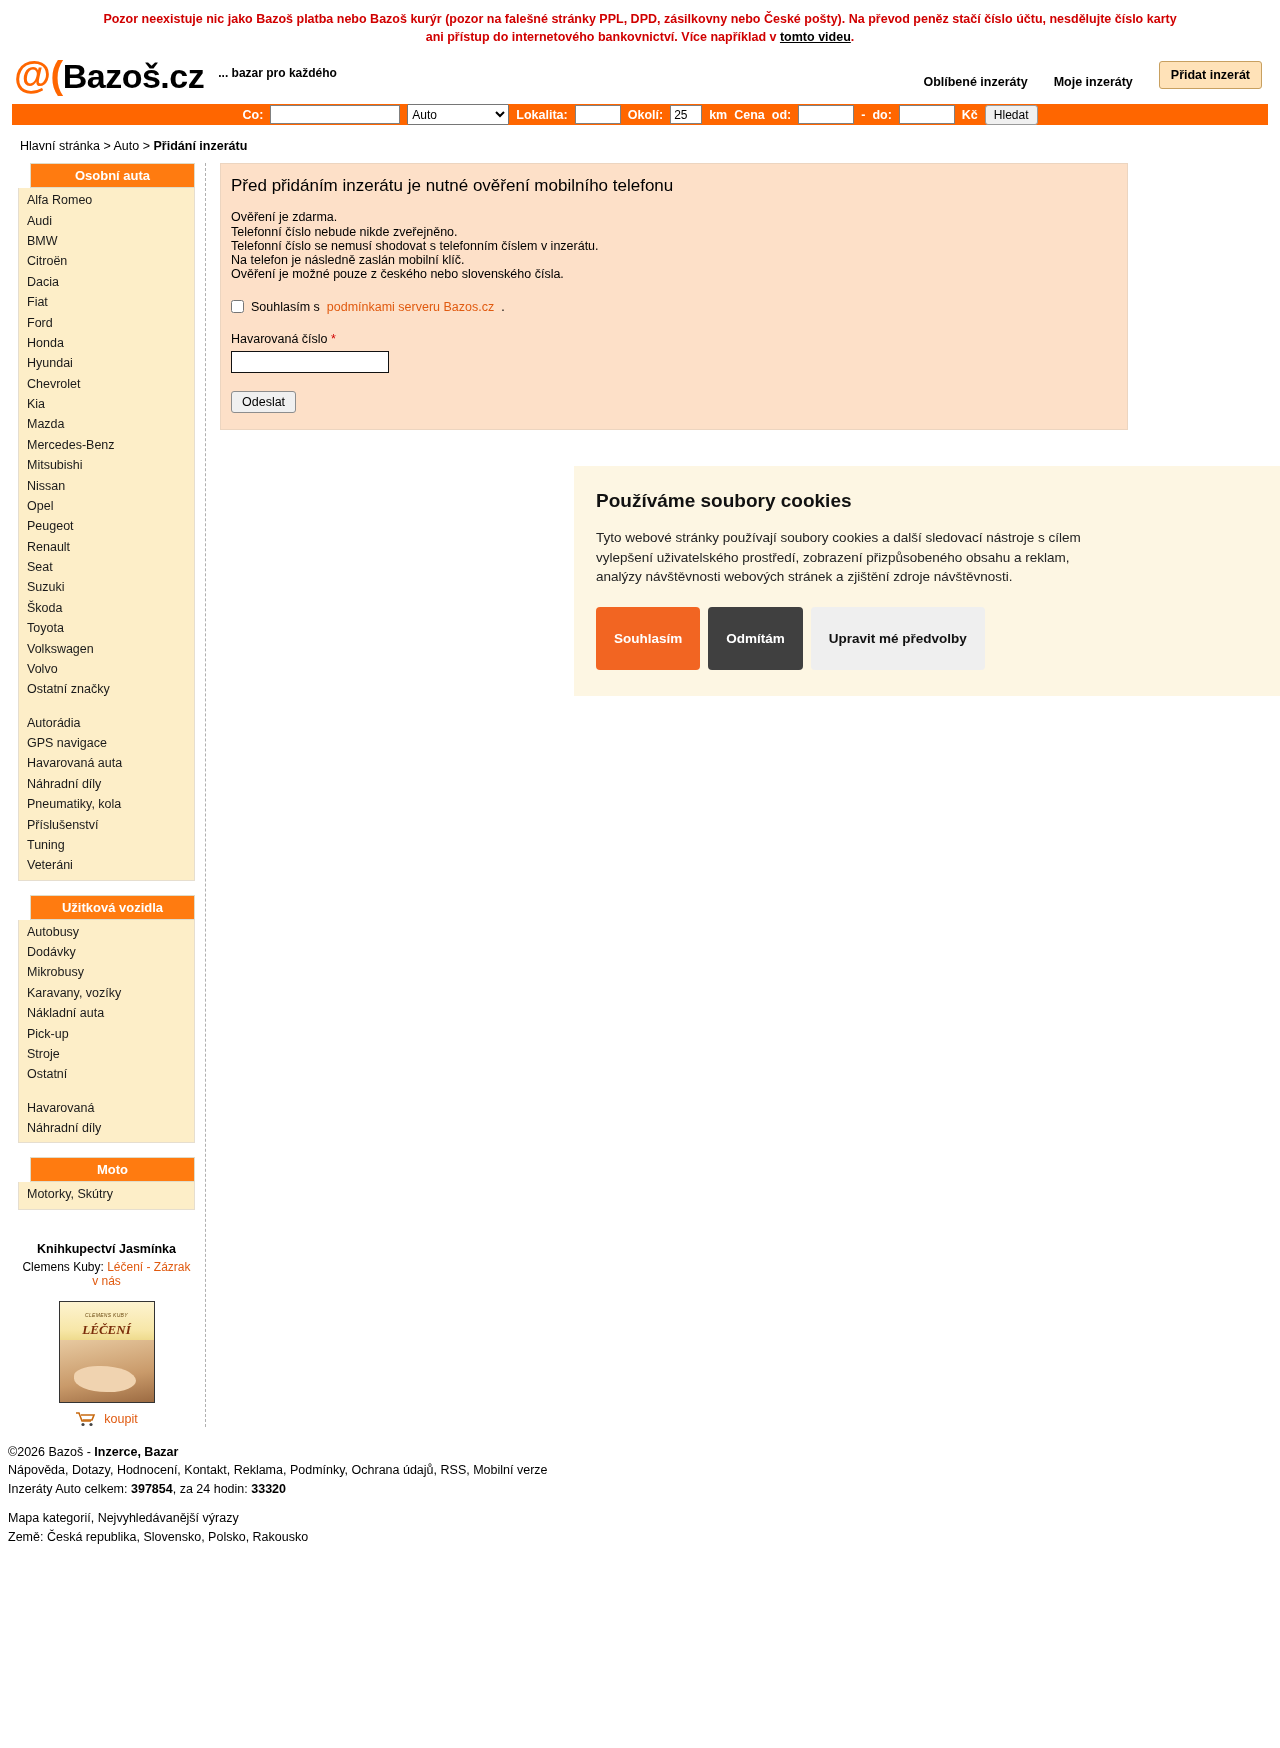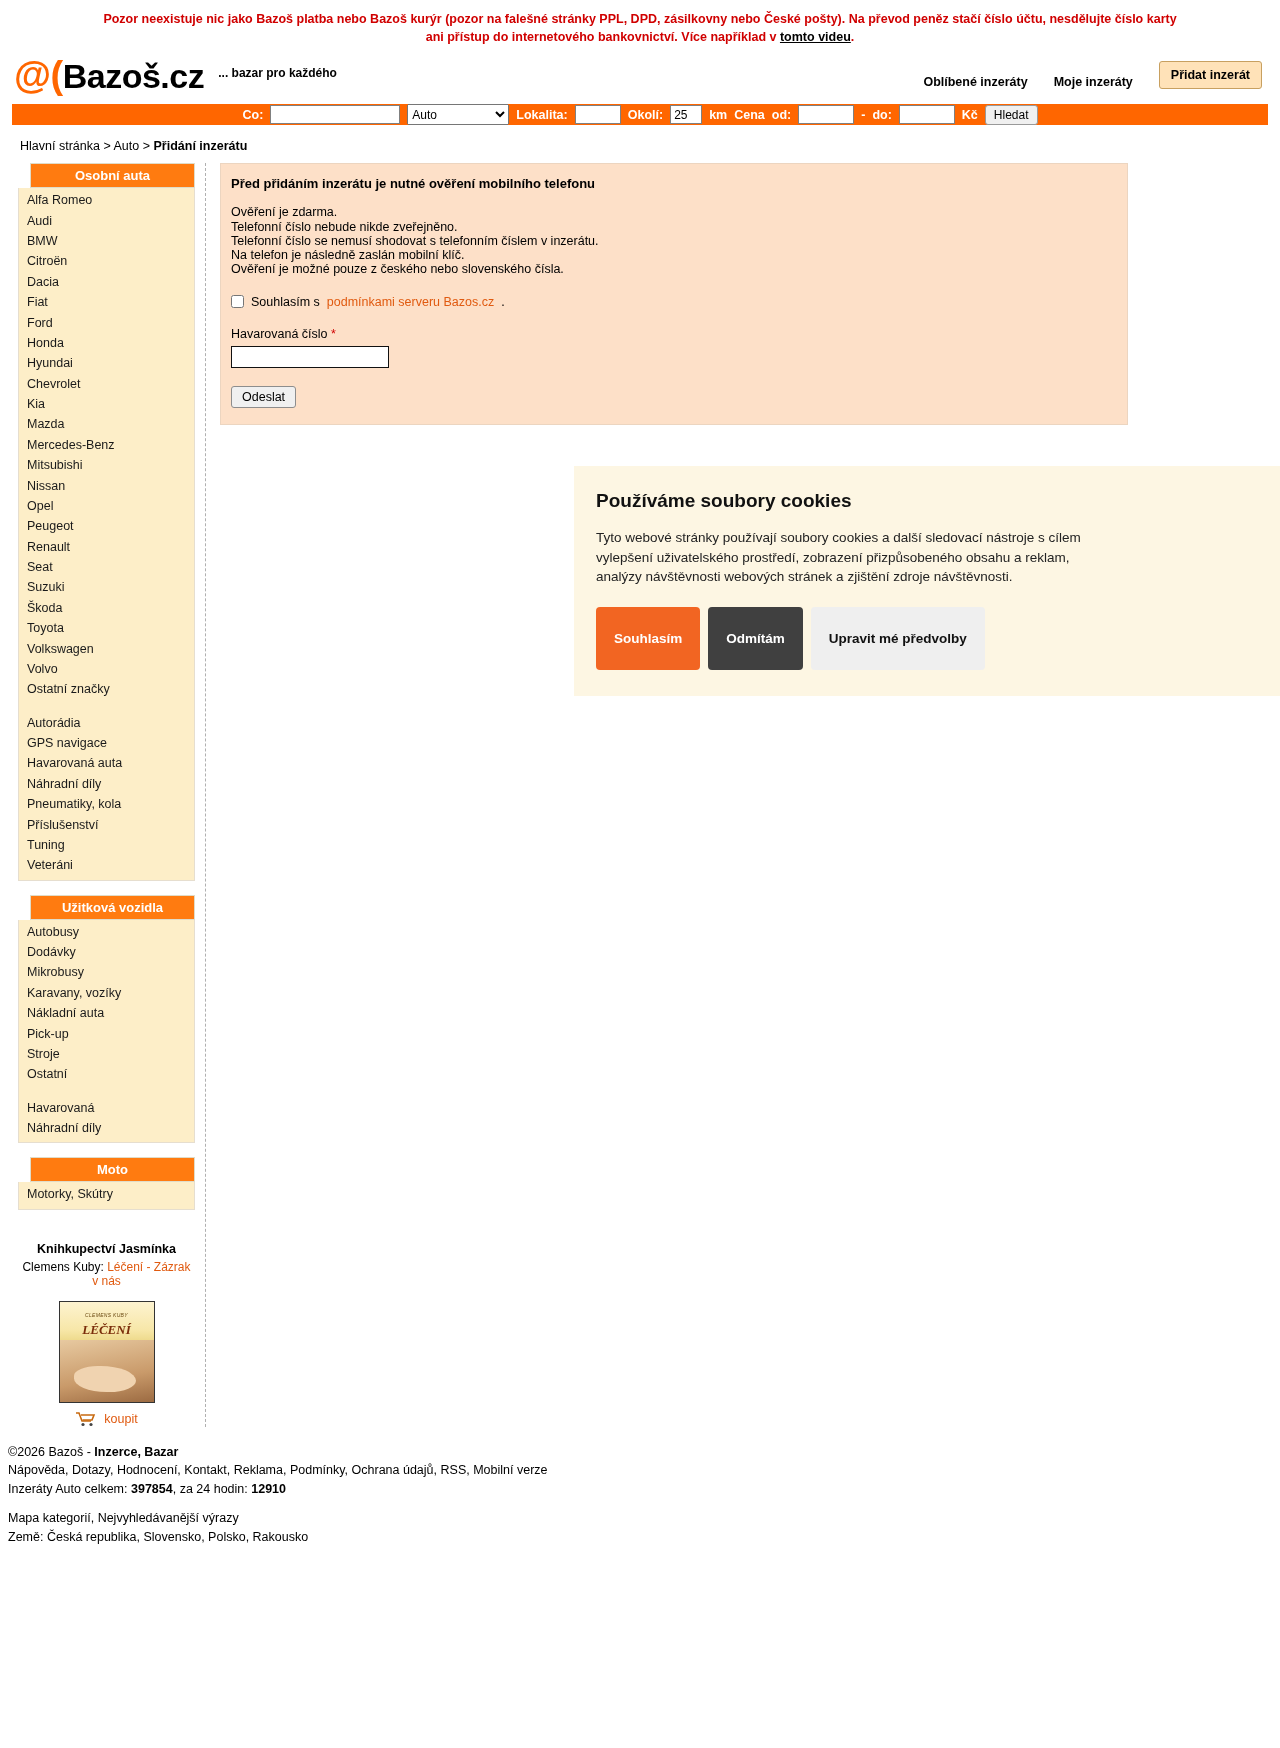--- a/index.html
+++ b/index.html
@@ -155,23 +155,23 @@
   .cat-gap { height: 13px; }
 
   
   .verify {
     background: #fde0c8;
     border: 1px solid #ecd5c0;
     padding: 12px 14px 16px 10px;
     width: 908px;
   }
   .verify h2 {
-    font-size: 13px;
+    font-size: 17px;
     margin: 0 0 14px 0;
-    font-weight: bold;
+    font-weight: normal;
   }
   .verify p {
     margin: 0;
     font-size: 12.5px;
     line-height: 1.14;
   }
   .verify .lines { margin-bottom: 18px; }
   .agree-row {
     display: flex;
     align-items: center;
@@ -470,21 +470,21 @@
 <div class="footer">
   <div>
     <span>©2026 Bazoš - </span><b>Inzerce, Bazar</b>
   </div>
   <div>
     <a href="#">Nápověda</a>, <a href="#">Dotazy</a>, <a href="#">Hodnocení</a>, <a href="#">Kontakt</a>, <a href="#">Reklama</a>, <a href="#">Podmínky</a>, <a href="#">Ochrana údajů</a>, <a href="#">RSS</a>, <a href="#">Mobilní verze</a>
   </div>
   <div class="blk">
     <span>Inzeráty Auto celkem:</span>
     <b>397854</b><span>, za 24 hodin:</span>
-    <b>12910</b>
+    <b>33320</b>
   </div>
   <div>
     <a href="#">Mapa kategorií</a>, <a href="#">Nejvyhledávanější výrazy</a>
   </div>
   <div>
     <span>Země:</span>
     <span>Česká republika, Slovensko, Polsko, Rakousko</span>
   </div>
 </div>
 

